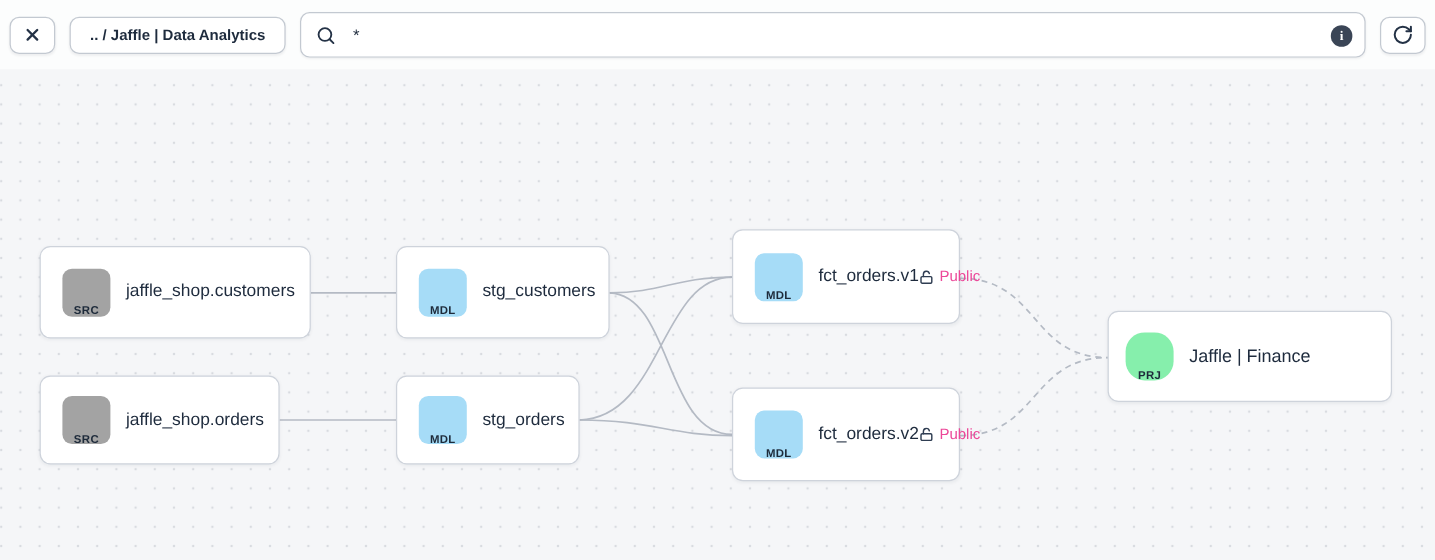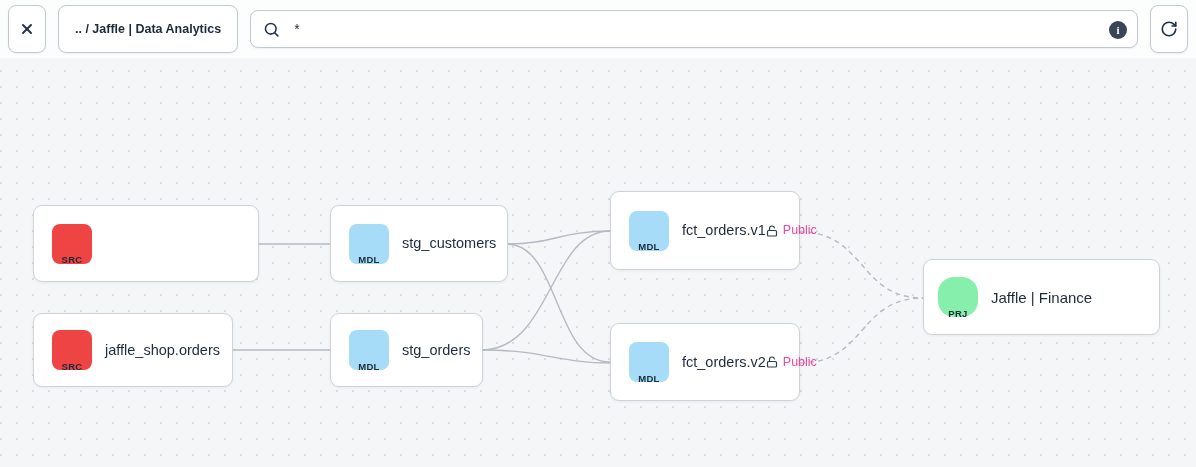--- a/index.html
+++ b/index.html
@@ -11,21 +11,21 @@
   }
   .app{position:relative;width:1196px;height:467px;}
 
   
   .toolbar{
     position:absolute;top:0;left:0;width:100%;height:58px;
     background:#fcfdfd;display:flex;align-items:center;gap:12px;
     padding:0 8px;box-sizing:border-box;
   }
   .tb-btn{
-    height:48px;background:#fff;border:1px solid #c3c9d1;border-radius:8px;
+    height:31px;background:#fff;border:1px solid #c3c9d1;border-radius:8px;
     box-shadow:0 1px 2px rgba(16,24,40,.06);
     display:flex;align-items:center;justify-content:center;
     cursor:pointer;padding:0;font-family:inherit;
   }
   .tb-btn.square{width:38px;flex:0 0 38px;}
   .breadcrumb-btn{padding:0 16px;font-size:12.5px;font-weight:700;color:#1e2b3d;white-space:nowrap;}
   .searchbar{
     position:relative;flex:1;height:38px;background:#fff;
     border:1px solid #c3c9d1;border-radius:8px;
     box-shadow:0 1px 2px rgba(16,24,40,.06);
@@ -60,21 +60,21 @@
     background:#fff;border:1px solid #ced3db;border-radius:9px;
     box-shadow:0 1px 3px rgba(20,30,50,.06);padding:0 18px;cursor:pointer;
   }
   .badge{
     width:40px;height:40px;border-radius:8px;flex:0 0 40px;
     display:flex;flex-direction:column;align-items:center;justify-content:center;
     gap:1px;color:#1d2a3a;
   }
   .badge svg{stroke:#1d2a3a;fill:none;stroke-linecap:round;stroke-linejoin:round;}
   .badge .blabel{font-size:9.5px;font-weight:700;letter-spacing:.3px;line-height:1;margin-top:32px;}
-  .badge-src{background:#ef4444;}
+  .badge-src{background:#a3a3a3;}
   .badge-mdl{background:#a6dcf7;}
   .badge-prj{background:#86efac;border-radius:16px;}
   .ntext{margin-left:13px;display:flex;flex-direction:row;align-items:flex-start;}
   .ntitle{font-size:14.5px;color:#1e2b3d;line-height:1.25;white-space:nowrap;}
   .naccess{display:flex;align-items:center;gap:5px;margin-top:3px;color:#ec4899;}
   .naccess svg{stroke:#2f3d52;fill:none;stroke-linecap:round;stroke-linejoin:round;}
   .naccess span{font-size:12.5px;line-height:1;}
   .nsub{font-size:12px;font-weight:700;color:#1e2b3d;line-height:1.3;white-space:nowrap;}
   .ntitle-lg{font-size:15px;margin-top:2px;}
 </style>
@@ -133,20 +133,23 @@
 
     <div class="node" style="left:33px;top:147px;width:226px;height:77px;">
       <div class="badge badge-src">
         <svg width="15" height="15" viewBox="0 0 24 24" stroke-width="2">
           <ellipse cx="12" cy="5" rx="9" ry="3"></ellipse>
           <path d="M21 12c0 1.66-4 3-9 3s-9-1.34-9-3"></path>
           <path d="M3 5v14c0 1.66 4 3 9 3s9-1.34 9-3V5"></path>
         </svg>
         <span class="blabel">SRC</span>
       </div>
+      <div class="ntext">
+        <div class="ntitle">jaffle_shop.customers</div>
+      </div>
     </div>
 
     <div class="node" style="left:33px;top:255px;width:200px;height:74px;">
       <div class="badge badge-src">
         <svg width="15" height="15" viewBox="0 0 24 24" stroke-width="2">
           <ellipse cx="12" cy="5" rx="9" ry="3"></ellipse>
           <path d="M21 12c0 1.66-4 3-9 3s-9-1.34-9-3"></path>
           <path d="M3 5v14c0 1.66 4 3 9 3s9-1.34 9-3V5"></path>
         </svg>
         <span class="blabel">SRC</span>

